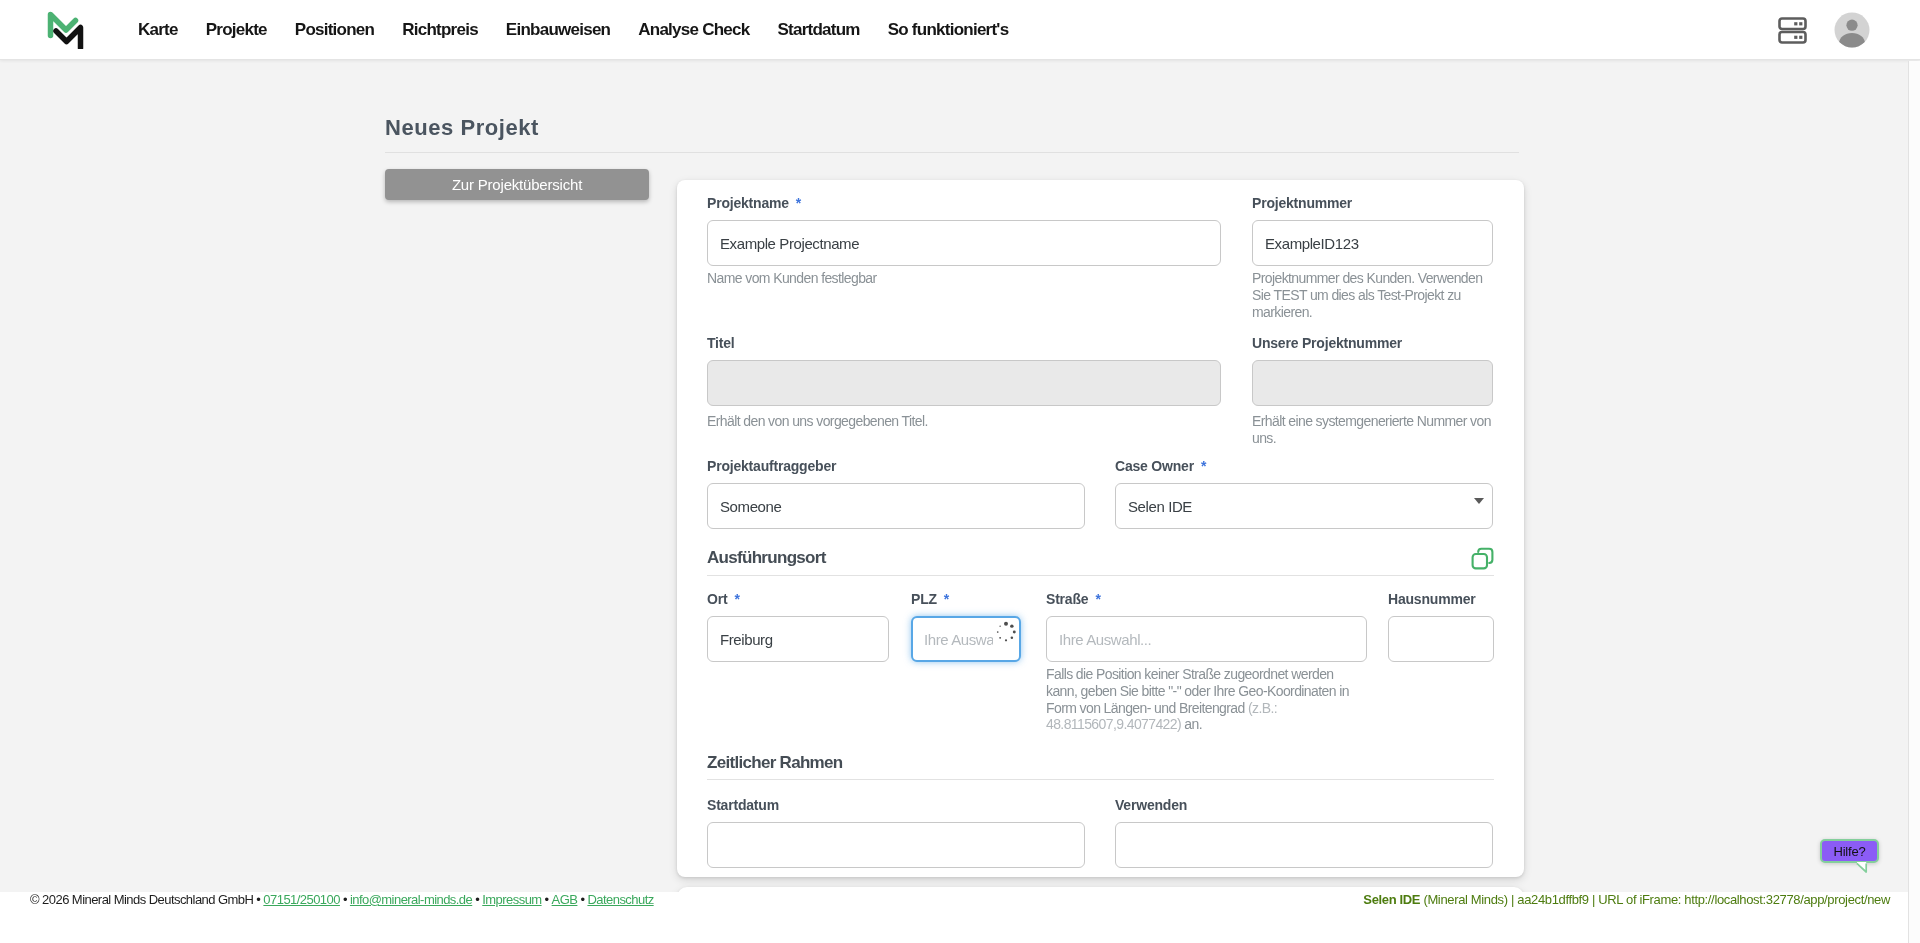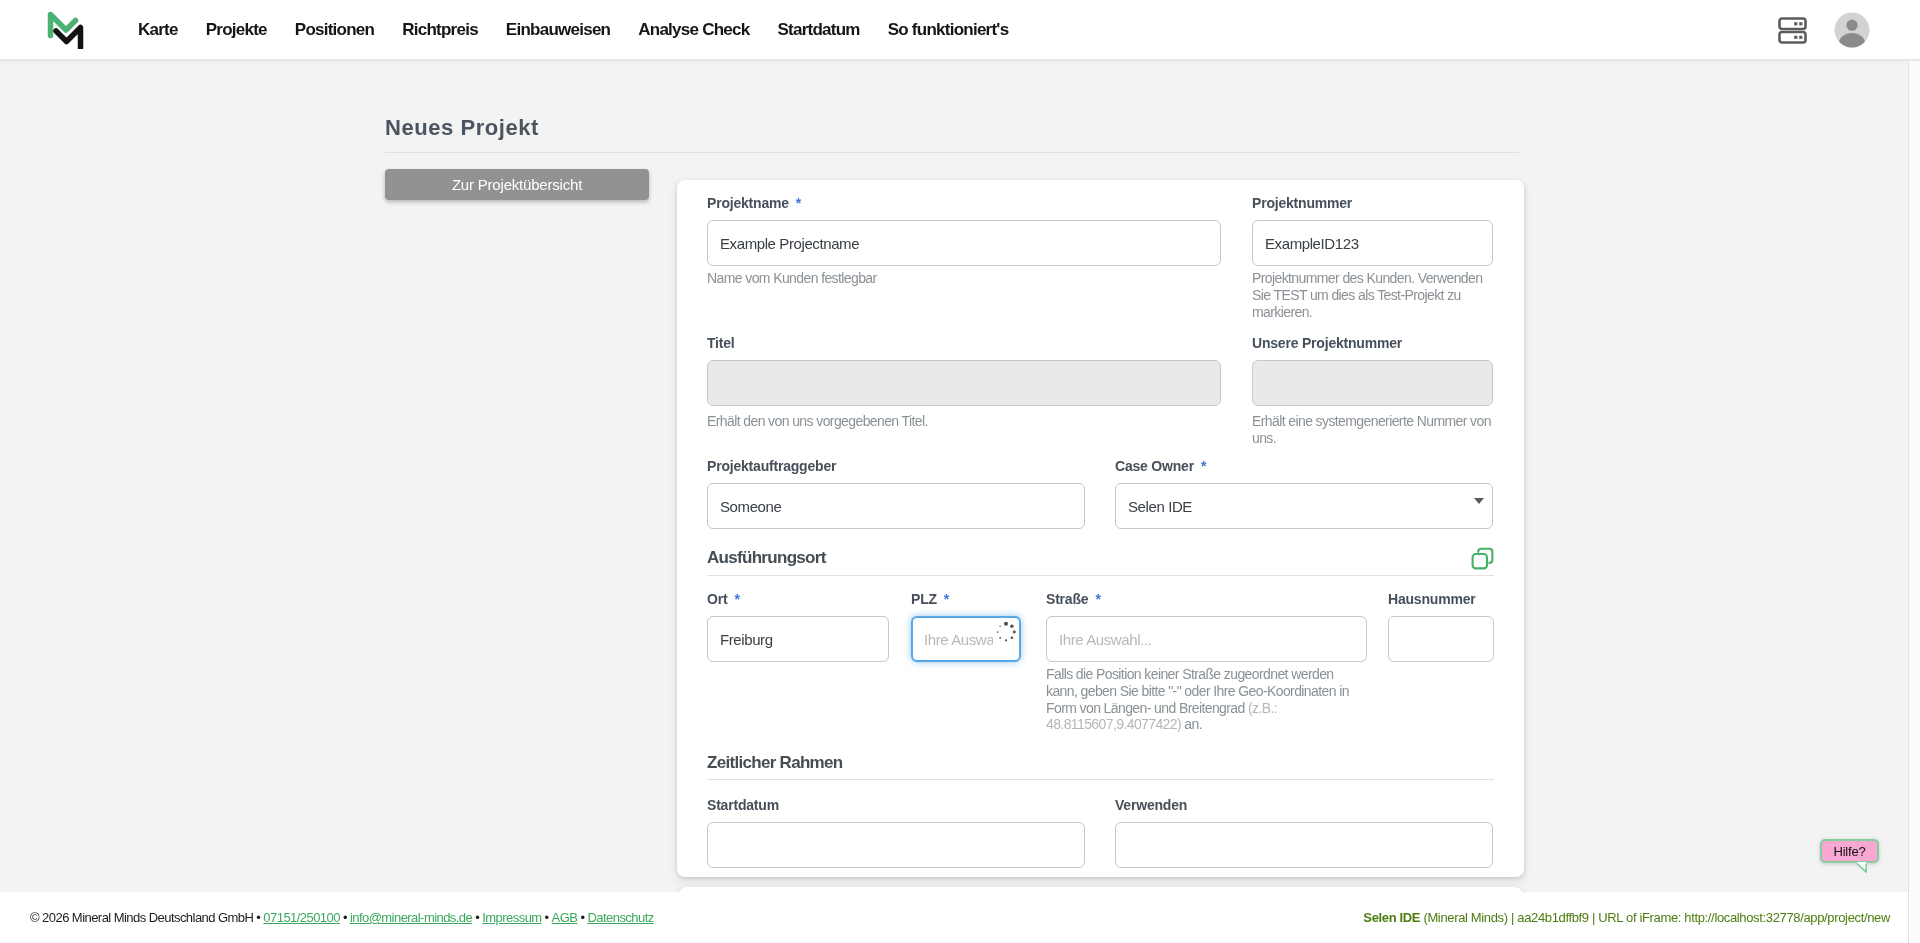--- a/index.html
+++ b/index.html
@@ -75,37 +75,37 @@
   .sect-head {
     position:absolute; left:30px; font-size:17px; font-weight:bold; color:#454d55;
     letter-spacing:-0.7px; line-height:22px;
   }
   .sect-divider { position:absolute; left:30px; width:787px; height:1px; background:#e2e2e2; }
   .copy-btn { position:absolute; left:794px; top:367px; width:23px; height:23px; background:none; border:none; cursor:pointer; padding:0; }
   .plz-spinner { position:absolute; right:4px; top:31px; pointer-events:none; }
   
   .help-bubble {
     position:absolute; left:1820px; top:839px; width:59px; height:24px;
-    background:#f9a8d4; border:2px solid #84cf9c; border-radius:5px;
+    background:#8b5cf6; border:2px solid #84cf9c; border-radius:5px;
     font-size:13px; color:#111111; letter-spacing:-0.2px;
     display:flex; align-items:center; justify-content:center;
     cursor:pointer; z-index:70;
     box-shadow:0 1px 4px rgba(0,0,0,0.18);
   }
   .help-tail { position:absolute; right:9px; top:21px; width:12px; height:11px; }
   
   .scroll-strip {
     position:absolute; left:1908px; top:61px; width:12px; height:882px;
     background:#fcfcfc; border-left:1px solid #e2e2e2; z-index:80;
   }
   
   .footer {
     position:absolute; left:0; top:892px; width:1920px; height:51px;
     background:#ffffff; z-index:65;
-    display:flex; align-items:center; justify-content:space-between;
+    display:flex; align-items:flex-start; justify-content:space-between;
     padding:0 30px 0 30px;
   }
   .f-left { font-size:13px; color:#1d1d1d; letter-spacing:-0.55px; white-space:nowrap; }
   .f-left .sep { margin:0 3px; }
   .flink { color:#3aa85c; cursor:pointer; text-decoration:underline; }
   .f-right { font-size:13px; color:#4d7c0f; letter-spacing:-0.35px; white-space:nowrap; }
   .f-right b { font-weight:bold; }
 </style>
 </head>
 <body>

